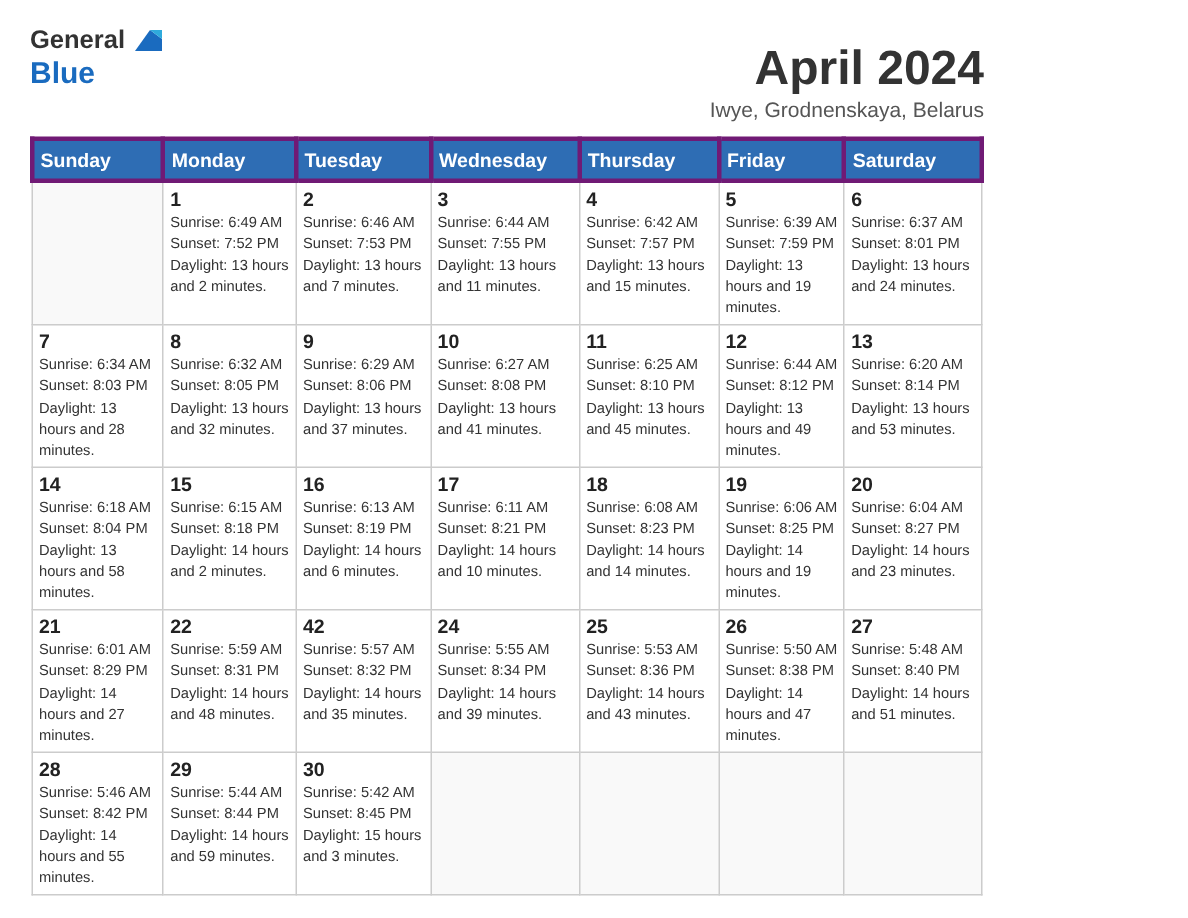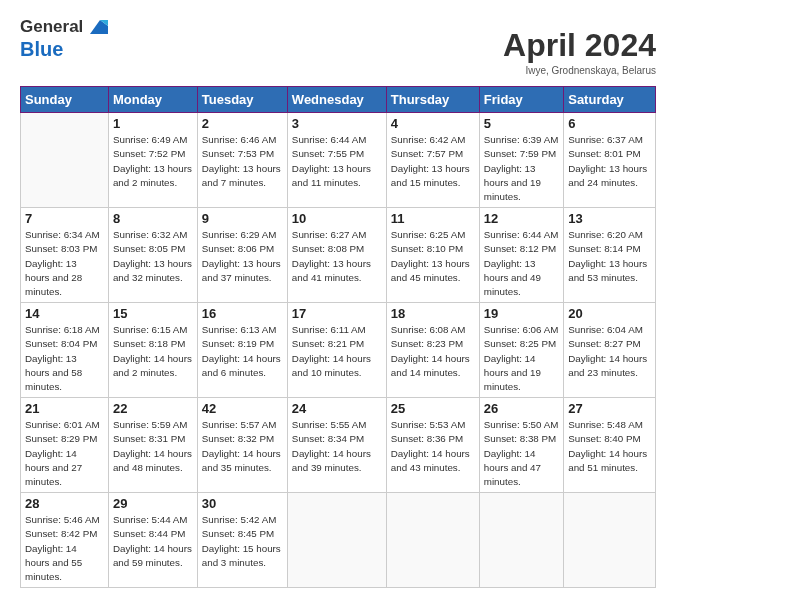--- a/index.html
+++ b/index.html
@@ -47,37 +47,37 @@
       text-align: right;
     }
     .calendar-title {
       font-size: 32px;
       font-weight: bold;
       color: #333;
       line-height: 1.1;
       margin-top: 12px;
     }
     .calendar-subtitle {
-      font-size: 10px;
+      font-size: 14px;
       color: #555;
       margin-top: 2px;
     }
     .calendar-table {
       width: 100%;
       border-collapse: collapse;
       font-size: 10.5px;
     }
     .calendar-table thead tr th {
       background-color: #2e6db4;
       color: #fff;
       padding: 5px 4px;
       text-align: left;
       font-size: 13px;
       font-weight: bold;
-      border: 1px solid #701a75;
+      border: 3px solid #701a75;
     }
     .calendar-table tbody tr td {
       border: 1px solid #ccc;
       vertical-align: top;
       padding: 3px 4px;
       width: 113px;
       min-height: 70px;
       height: 80px;
     }
     .day-number {

